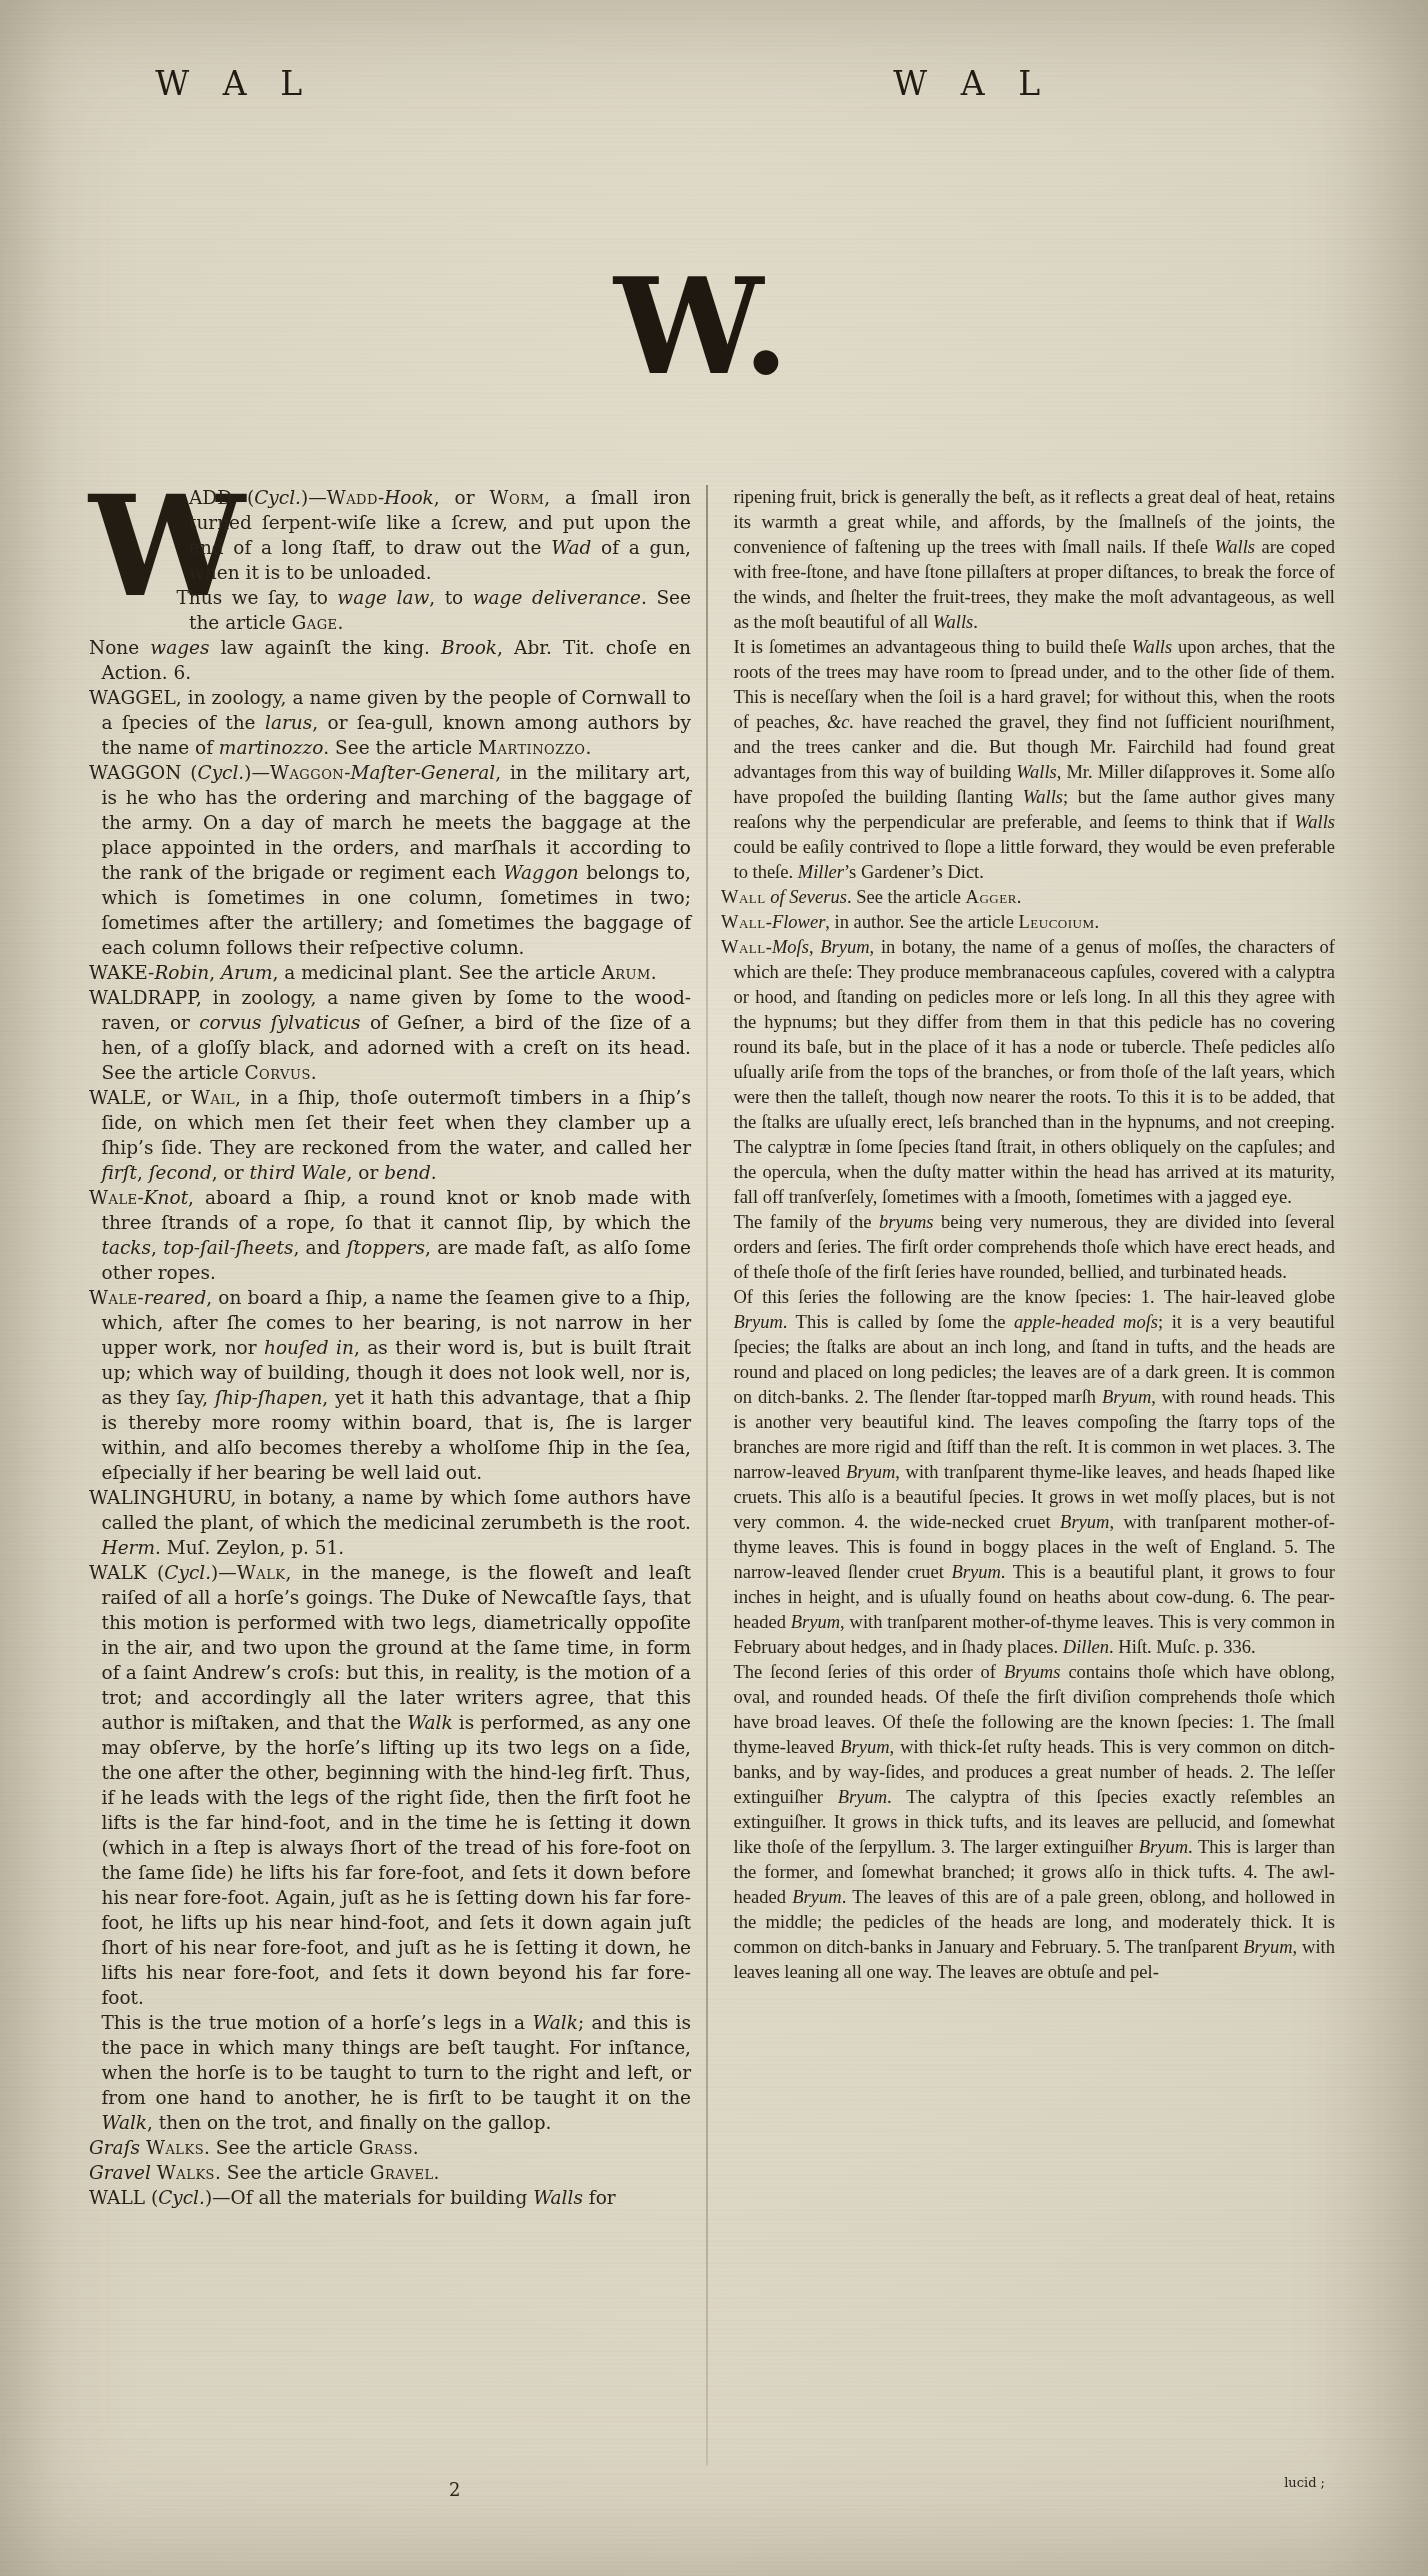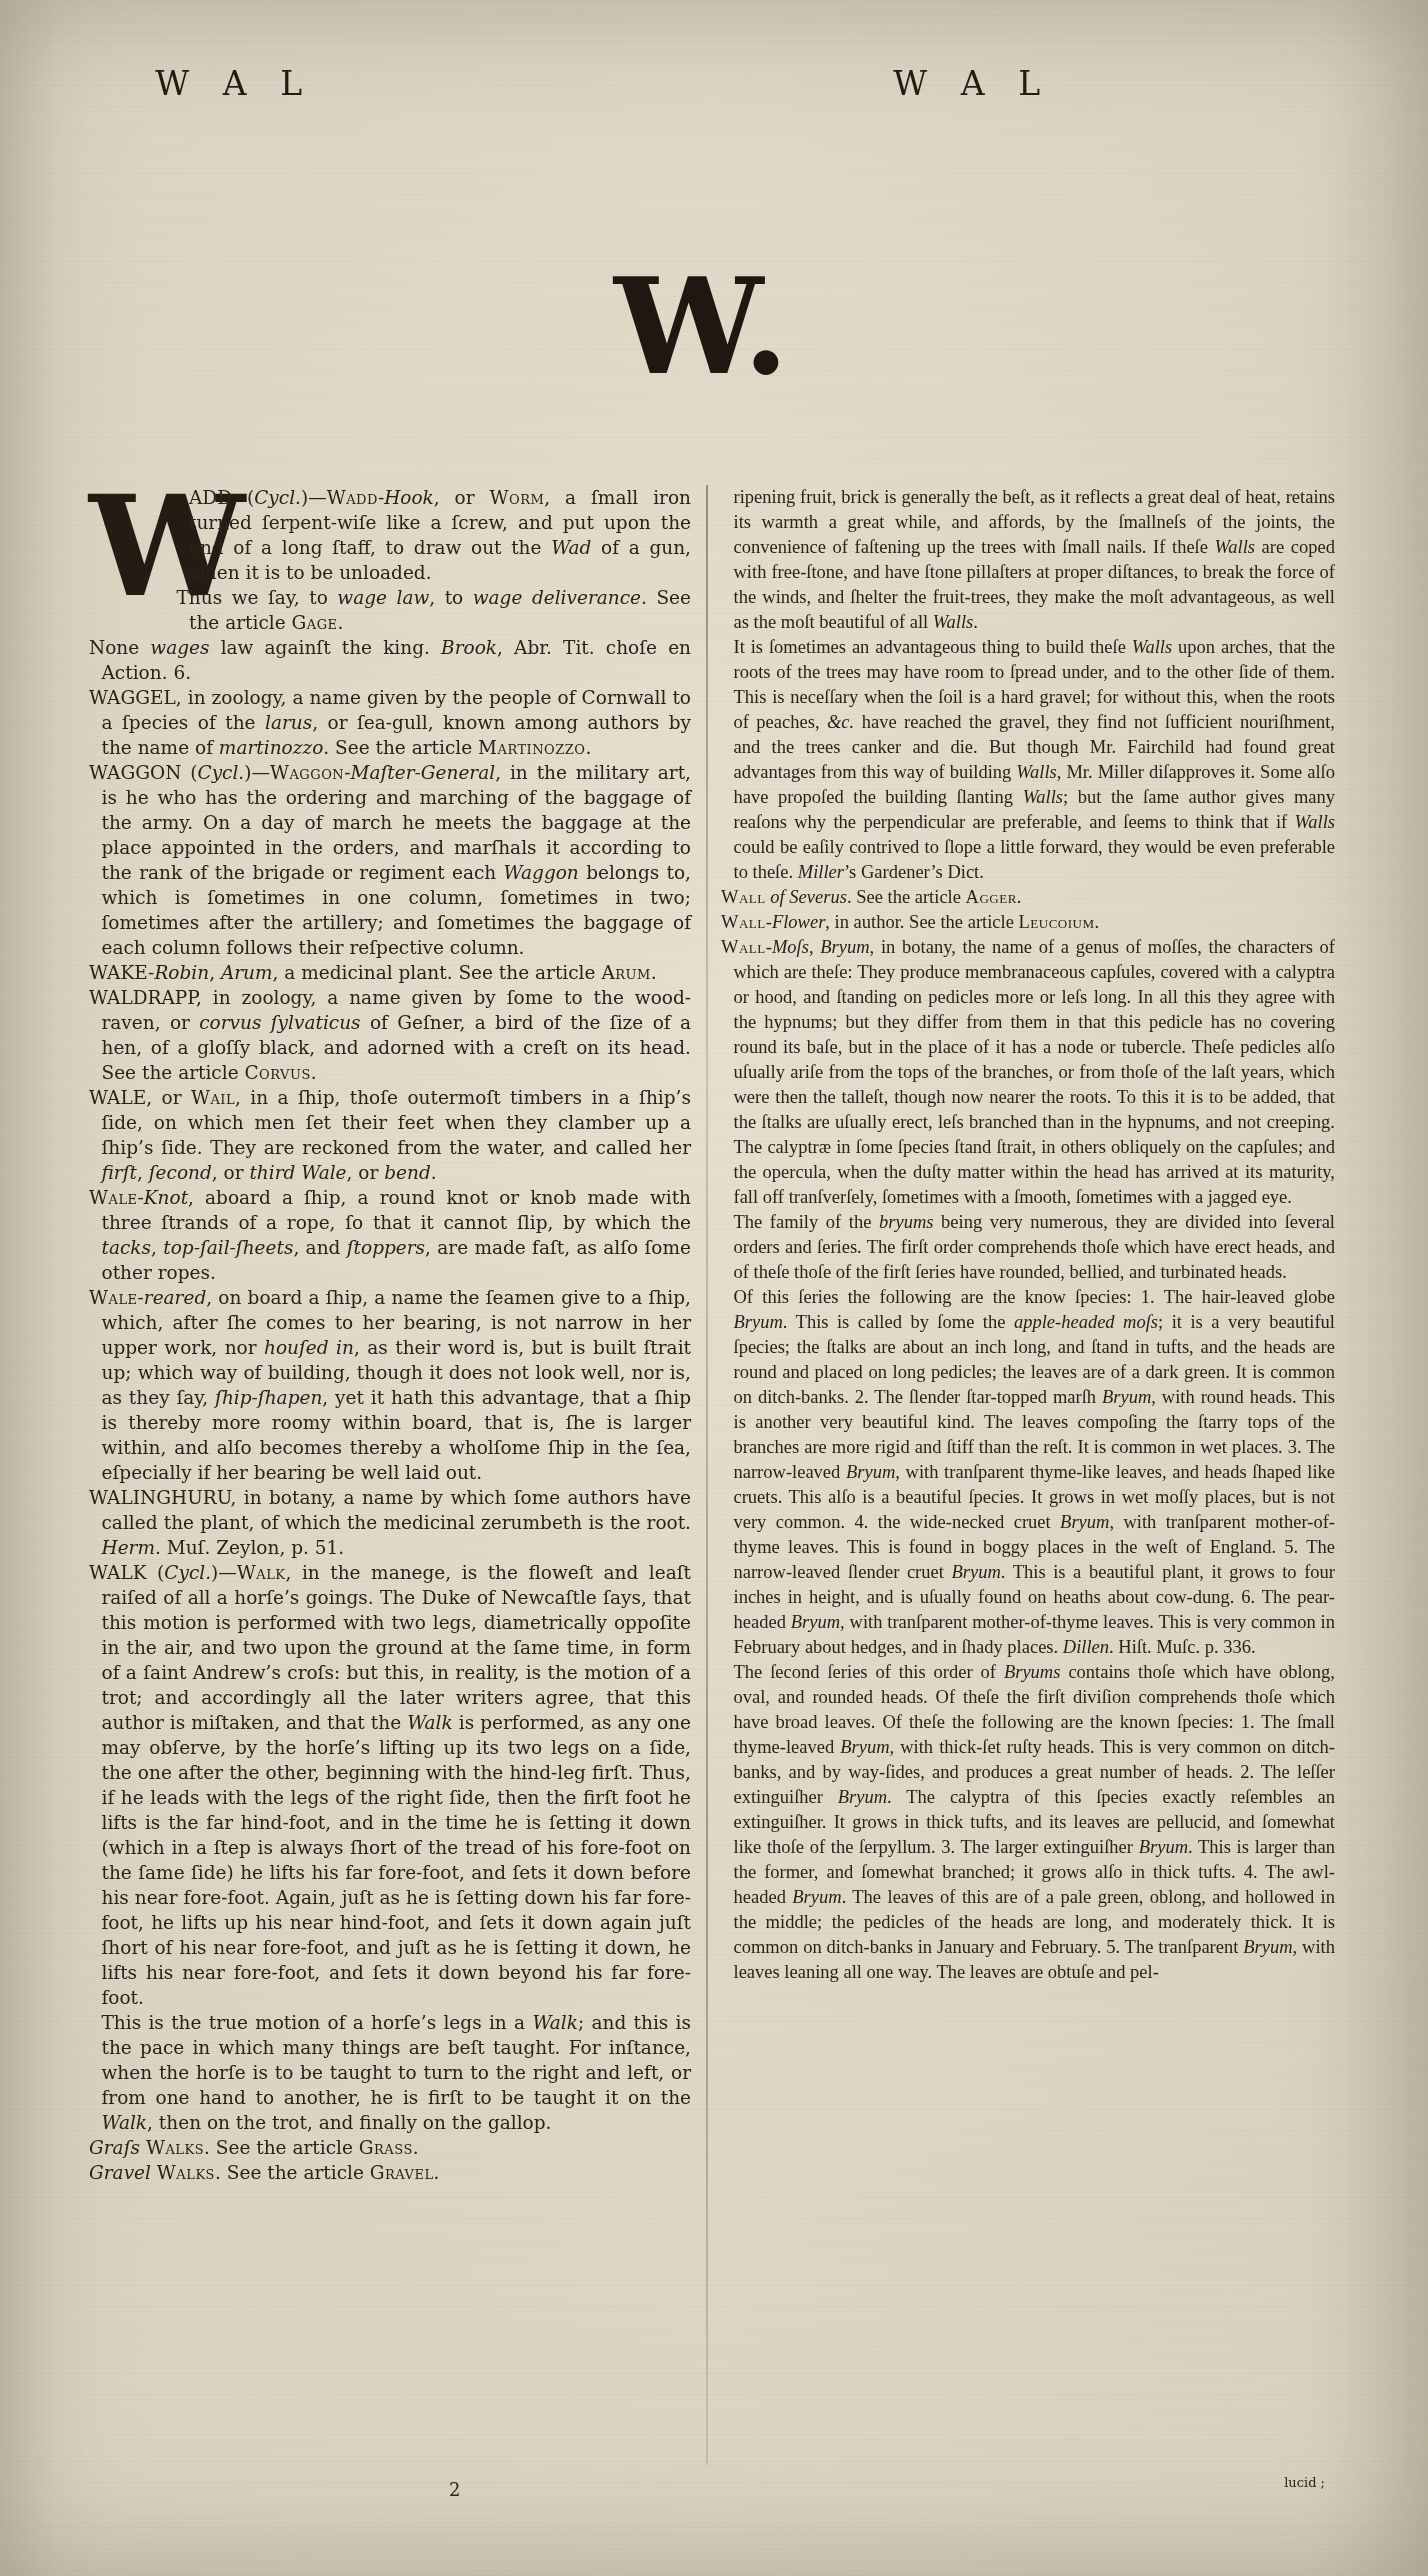--- a/index.html
+++ b/index.html
@@ -85,20 +85,21 @@
           <p class="pg entry"><span>WAKE-</span><span class="it">Robin</span><span>, </span><span class="it">Arum</span><span>, a medicinal plant. See the article </span><span class="sc">Arum</span><span>.</span></p>
           <p class="pg entry"><span>WALDRAPP, in zoology, a name given by ſome to the wood-raven, or </span><span class="it">corvus ſylvaticus</span><span> of Geſner, a bird of the ſize of a hen, of a gloſſy black, and adorned with a creſt on its head.  See the article </span><span class="sc">Corvus</span><span>.</span></p>
           <p class="pg entry"><span>WALE, or </span><span class="sc">Wail</span><span>, in a ſhip, thoſe outermoſt timbers in a ſhip’s ſide, on which men ſet their feet when they clamber up a ſhip’s ſide.  They are reckoned from the water, and called her </span><span class="it">firſt</span><span>, </span><span class="it">ſecond</span><span>, or </span><span class="it">third Wale</span><span>, or </span><span class="it">bend</span><span>.</span></p>
           <p class="pg entry"><span class="sc">Wale</span><span>-</span><span class="it">Knot</span><span>, aboard a ſhip, a round knot or knob made with three ſtrands of a rope, ſo that it cannot ſlip, by which the </span><span class="it">tacks</span><span>, </span><span class="it">top-ſail-ſheets</span><span>, and </span><span class="it">ſtoppers</span><span>, are made faſt, as alſo ſome other ropes.</span></p>
           <p class="pg entry"><span class="sc">Wale</span><span>-</span><span class="it">reared</span><span>, on board a ſhip, a name the ſeamen give to a ſhip, which, after ſhe comes to her bearing, is not narrow in her upper work, nor </span><span class="it">houſed in</span><span>, as their word is, but is built ſtrait up; which way of building, though it does not look well, nor is, as they ſay, </span><span class="it">ſhip-ſhapen</span><span>, yet it hath this advantage, that a ſhip is thereby more roomy within board, that is, ſhe is larger within, and alſo becomes thereby a wholſome ſhip in the ſea, eſpecially if her bearing be well laid out.</span></p>
           <p class="pg entry"><span>WALINGHURU, in botany, a name by which ſome authors have called the plant, of which the medicinal zerumbeth is the root.  </span><span class="it">Herm</span><span>. Muſ. Zeylon, p. 51.</span></p>
           <p class="pg entry"><span>WALK (</span><span class="it">Cycl.</span><span>)—</span><span class="sc">Walk</span><span>, in the manege, is the floweſt and leaſt raiſed of all a horſe’s goings.  The Duke of Newcaſtle ſays, that this motion is performed with two legs, diametrically oppoſite in the air, and two upon the ground at the ſame time, in form of a ſaint Andrew’s croſs: but this, in reality, is the motion of a trot; and accordingly all the later writers agree, that this author is miſtaken, and that the </span><span class="it">Walk</span><span> is performed, as any one may obſerve, by the horſe’s lifting up its two legs on a ſide, the one after the other, beginning with the hind-leg firſt.  Thus, if he leads with the legs of the right ſide, then the firſt foot he lifts is the far hind-foot, and in the time he is ſetting it down (which in a ſtep is always ſhort of the tread of his fore-foot on the ſame ſide) he lifts his far fore-foot, and ſets it down before his near fore-foot.  Again, juſt as he is ſetting down his far fore-foot, he lifts up his near hind-foot, and ſets it down again juſt ſhort of his near fore-foot, and juſt as he is ſetting it down, he lifts his near fore-foot, and ſets it down beyond his far fore-foot.</span></p>
           <p class="pg cont"><span>This is the true motion of a horſe’s legs in a </span><span class="it">Walk</span><span>; and this is the pace in which many things are beſt taught.  For inſtance, when the horſe is to be taught to turn to the right and left, or from one hand to another, he is firſt to be taught it on the </span><span class="it">Walk</span><span>, then on the trot, and finally on the gallop.</span></p>
           <p class="pg entry"><span class="it">Graſs</span><span> </span><span class="sc">Walks</span><span>.  See the article </span><span class="sc">Grass</span><span>.</span></p>
           <p class="pg entry"><span class="it">Gravel</span><span> </span><span class="sc">Walks</span><span>.  See the article </span><span class="sc">Gravel</span><span>.</span></p>
+          <p class="pg entry"><span>WALL (</span><span class="it">Cycl.</span><span>)—Of all the materials for building </span><span class="it">Walls</span><span> for</span></p>
         </div>
     </div>
     <div class="col right">
       <div>
           <p class="pg cont"><span>ripening fruit, brick is generally the beſt, as it reflects a great deal of heat, retains its warmth a great while, and affords, by the ſmallneſs of the joints, the convenience of faſtening up the trees with ſmall nails.  If theſe </span><span class="it">Walls</span><span> are coped with free-ſtone, and have ſtone pillaſters at proper diſtances, to break the force of the winds, and ſhelter the fruit-trees, they make the moſt advantageous, as well as the moſt beautiful of all </span><span class="it">Walls</span><span>.</span></p>
           <p class="pg cont"><span>It is ſometimes an advantageous thing to build theſe </span><span class="it">Walls</span><span> upon arches, that the roots of the trees may have room to ſpread under, and to the other ſide of them.  This is neceſſary when the ſoil is a hard gravel; for without this, when the roots of peaches, </span><span class="it">&amp;c.</span><span> have reached the gravel, they find not ſufficient nouriſhment, and the trees canker and die.  But though Mr. Fairchild had found great advantages from this way of building </span><span class="it">Walls</span><span>, Mr. Miller diſapproves it.  Some alſo have propoſed the building ſlanting </span><span class="it">Walls</span><span>; but the ſame author gives many reaſons why the perpendicular are preferable, and ſeems to think that if </span><span class="it">Walls</span><span> could be eaſily contrived to ſlope a little forward, they would be even preferable to theſe.  </span><span class="it">Miller</span><span>’s Gardener’s Dict.</span></p>
           <p class="pg entry"><span class="sc">Wall</span><span> </span><span class="it">of Severus</span><span>.  See the article </span><span class="sc">Agger</span><span>.</span></p>
           <p class="pg entry"><span class="sc">Wall</span><span>-</span><span class="it">Flower</span><span>, in author.  See the article </span><span class="sc">Leucoium</span><span>.</span></p>
           <p class="pg entry"><span class="sc">Wall</span><span>-</span><span class="it">Moſs</span><span>, </span><span class="it">Bryum</span><span>, in botany, the name of a genus of moſſes, the characters of which are theſe:  They produce membranaceous capſules, covered with a calyptra or hood, and ſtanding on pedicles more or leſs long.  In all this they agree with the hypnums; but they differ from them in that this pedicle has no covering round its baſe, but in the place of it has a node or tubercle.  Theſe pedicles alſo uſually ariſe from the tops of the branches, or from thoſe of the laſt years, which were then the talleſt, though now nearer the roots.  To this it is to be added, that the ſtalks are uſually erect, leſs branched than in the hypnums, and not creeping.  The calyptræ in ſome ſpecies ſtand ſtrait, in others obliquely on the capſules; and the opercula, when the duſty matter within the head has arrived at its maturity, fall off tranſverſely, ſometimes with a ſmooth, ſometimes with a jagged eye.</span></p>
           <p class="pg cont"><span>The family of the </span><span class="it">bryums</span><span> being very numerous, they are divided into ſeveral orders and ſeries.  The firſt order comprehends thoſe which have erect heads, and of theſe thoſe of the firſt ſeries have rounded, bellied, and turbinated heads.</span></p>

